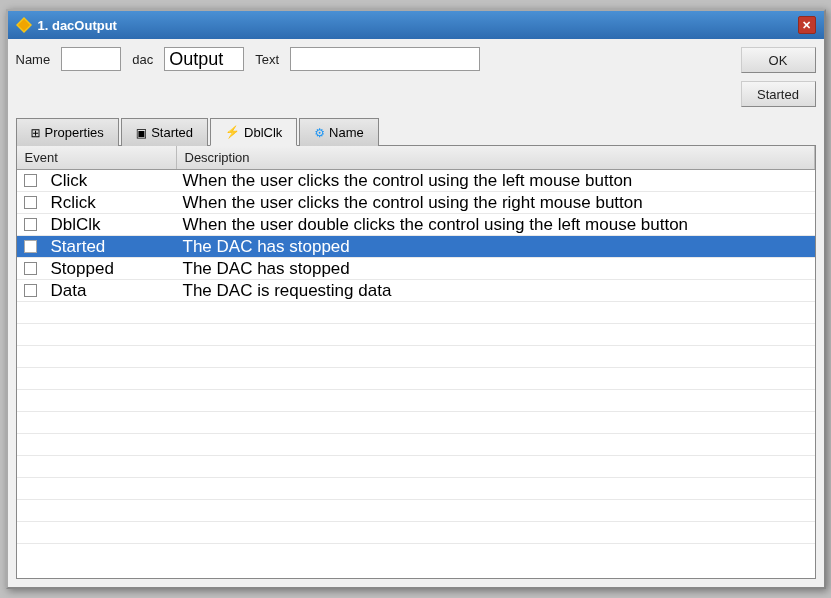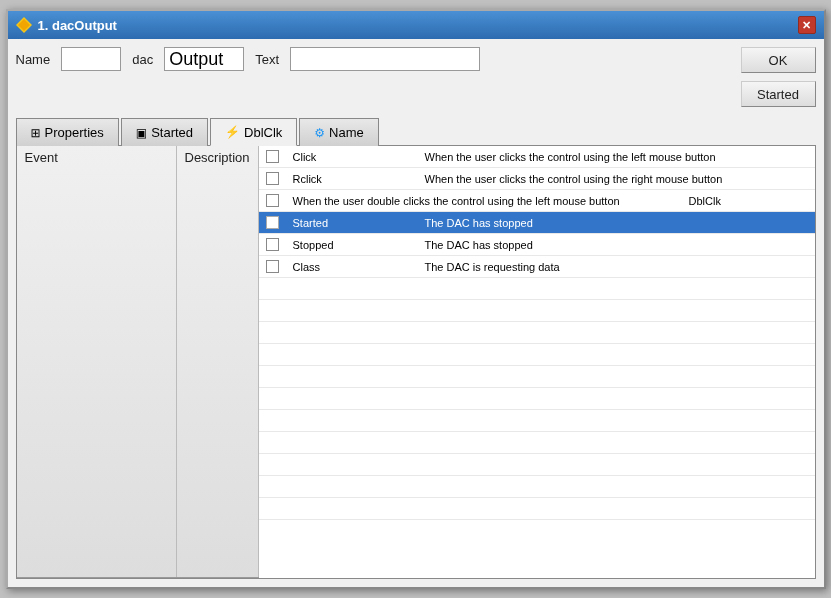--- a/index.html
+++ b/index.html
@@ -146,21 +146,21 @@
       z-index: 1;
       top: 1px;
     }
     .table-area {
       flex: 1;
       border: 1px solid #888;
       border-top: none;
       background: white;
       overflow: hidden;
       display: flex;
-      flex-direction: row;
+      flex-direction: column;
     }
     .table-header {
       display: flex;
       background: linear-gradient(to bottom, #f0f0f0, #ddd);
       border-bottom: 1px solid #999;
       flex-shrink: 0;
     }
     .th {
       padding: 4px 8px;
       font-size: 13px;
@@ -179,21 +179,21 @@
       align-items: center;
       border-bottom: 1px solid #e8e8e8;
       height: 22px;
     }
     .table-row.selected {
       background: #3375c8;
       color: white;
     }
     .td {
       padding: 2px 6px;
-      font-size: 11px;
+      font-size: 17px;
     }
     .td-check {
       width: 28px;
       display: flex;
       align-items: center;
       justify-content: center;
     }
     .td-event {
       width: 132px;
     }
@@ -283,22 +283,22 @@
                 <div class="checkbox"></div>
               </div>
             <div class="td td-event">Rclick</div>
             <div class="td td-desc">When the user clicks the control using the right mouse button</div>
           </div>
 
           <div class="table-row">
             <div class="td td-check">
                 <div class="checkbox"></div>
               </div>
+            <div class="td td-event">DblClk</div>
             <div class="td td-desc">When the user double clicks the control using the left mouse button</div>
-            <div class="td td-event">DblClk</div>
           </div>
 
           <div class="table-row selected">
             <div class="td td-check">
                 <div class="checkbox" style="border-color:#aaa;"></div>
               </div>
             <div class="td td-event">Started</div>
             <div class="td td-desc">The DAC has stopped</div>
           </div>
 
@@ -307,21 +307,21 @@
                 <div class="checkbox"></div>
               </div>
             <div class="td td-event">Stopped</div>
             <div class="td td-desc">The DAC has stopped</div>
           </div>
 
           <div class="table-row">
             <div class="td td-check">
                 <div class="checkbox"></div>
               </div>
-            <div class="td td-event">Class</div>
+            <div class="td td-event">Data</div>
             <div class="td td-desc">The DAC is requesting data</div>
           </div>
 
           <div class="table-row">
               <div class="td" style="width:100%;">&nbsp;</div>
             </div>
           <div class="table-row">
               <div class="td" style="width:100%;">&nbsp;</div>
             </div>
           <div class="table-row">

